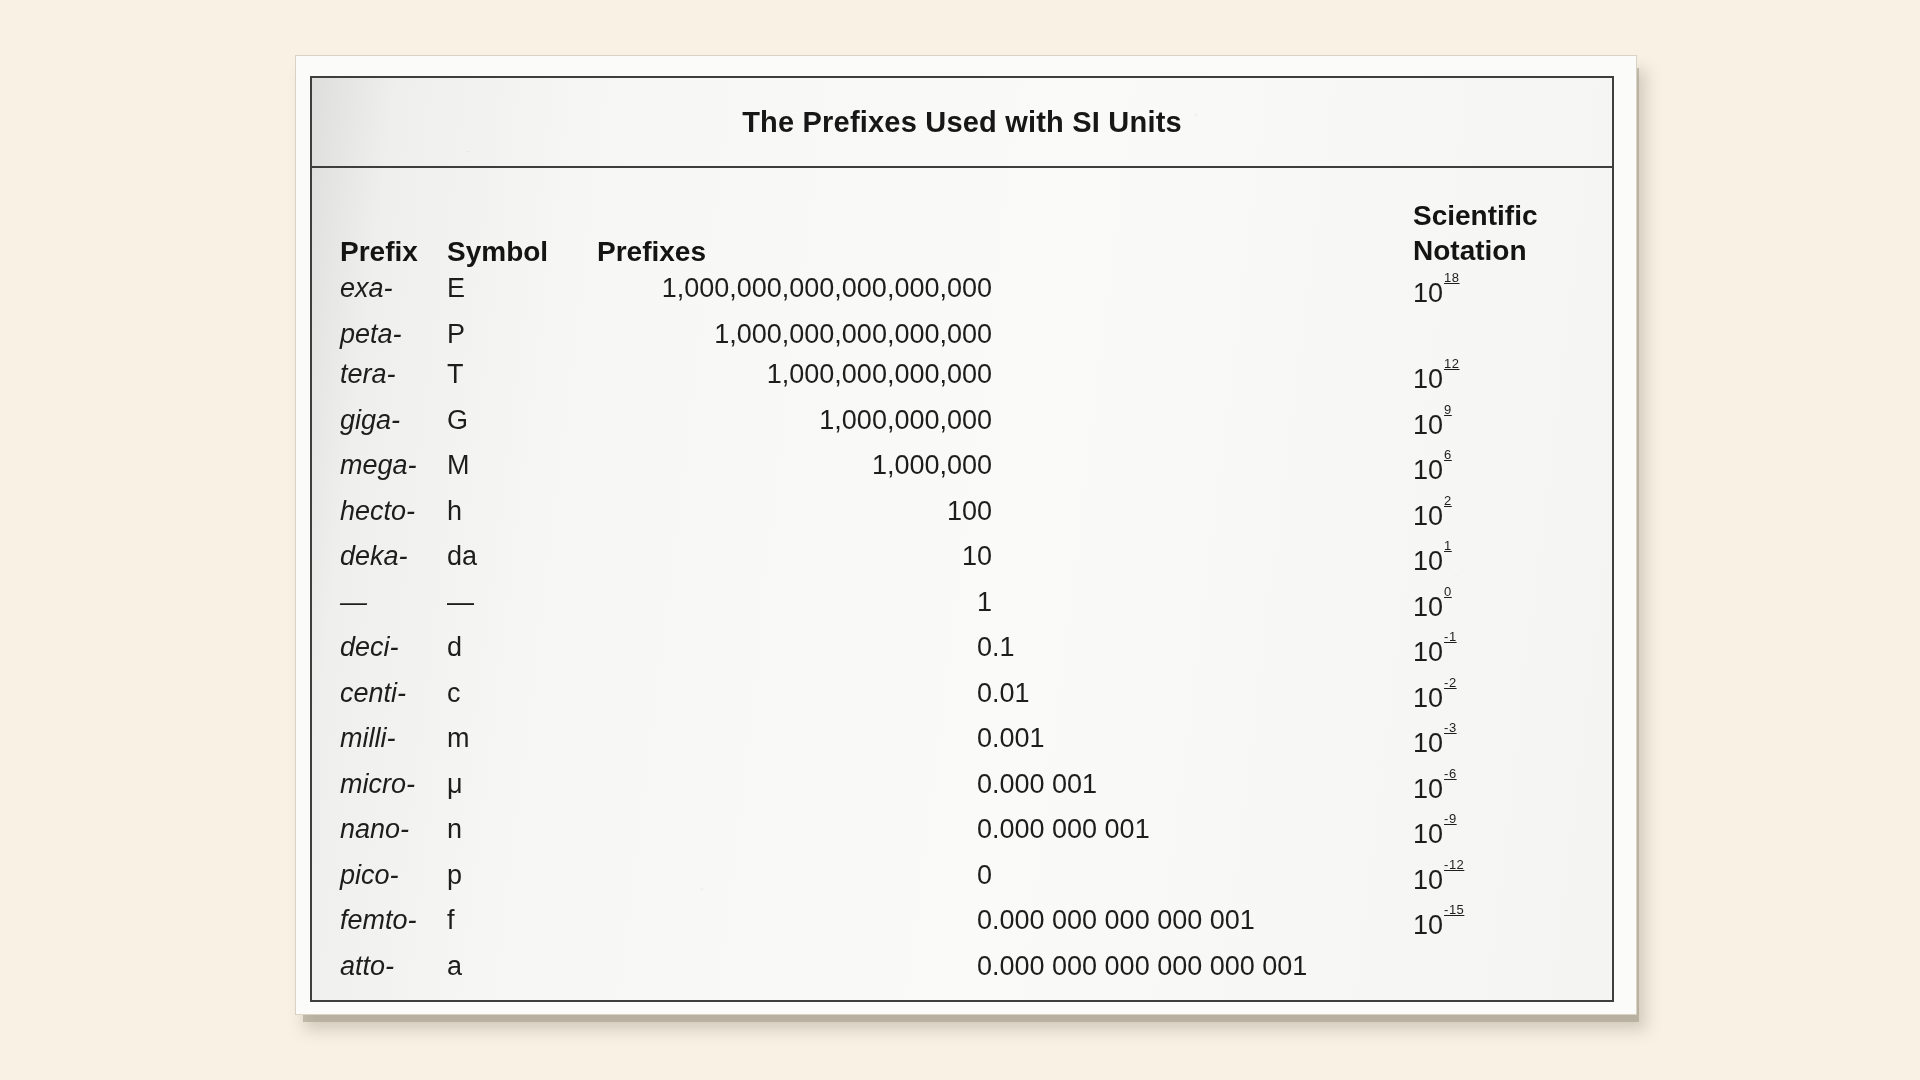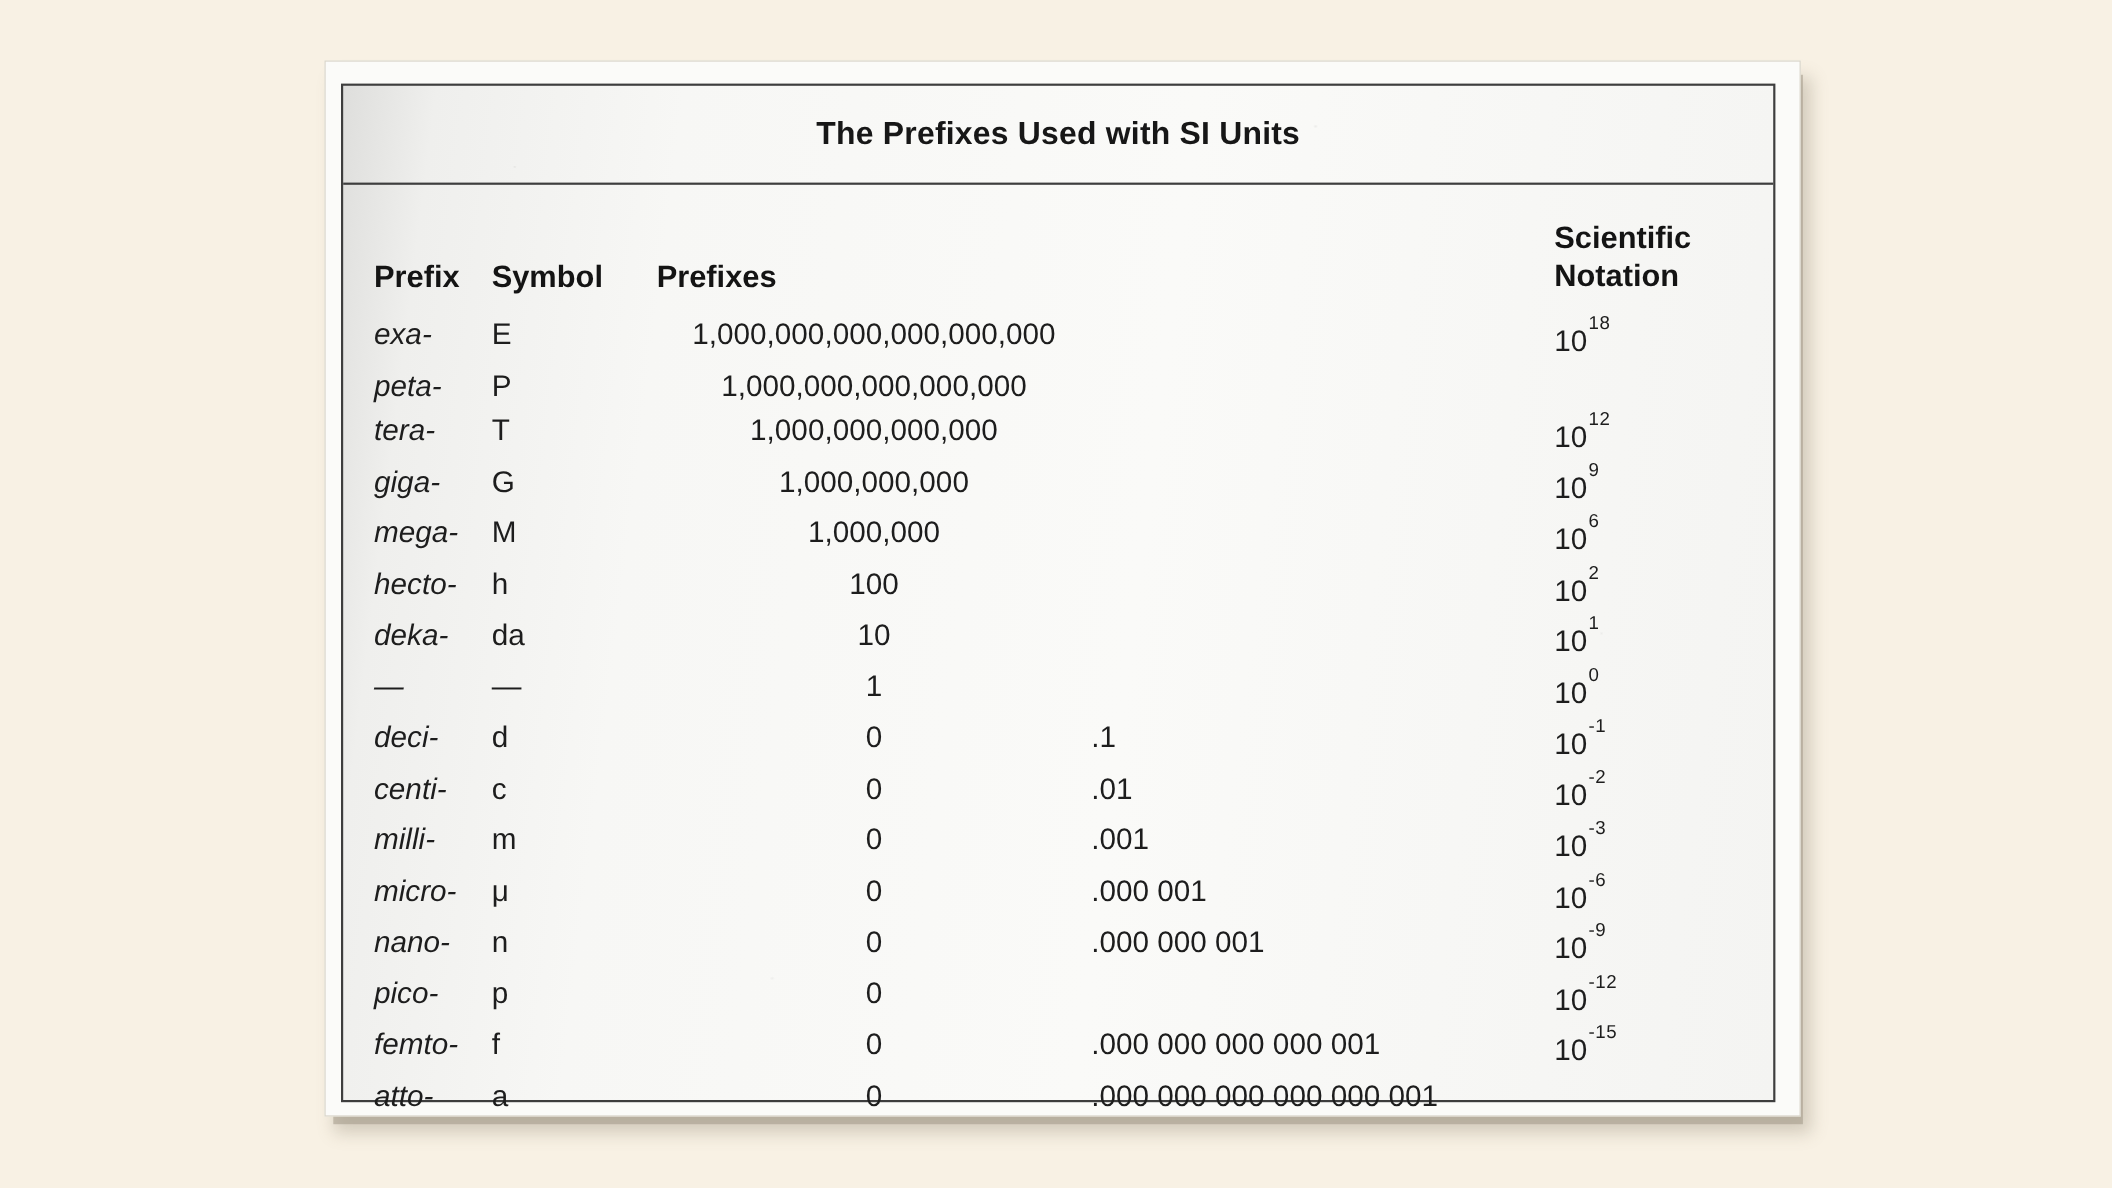--- a/index.html
+++ b/index.html
@@ -30,36 +30,36 @@
     letter-spacing:0.2px;
   }
   .content{padding:30px 0 0 28px;position:relative;}
   .grid{
     display:grid;
     grid-template-columns:107px 150px 816px 1fr;
     align-items:end;
   }
   .hdr{font-weight:bold;font-size:28px;color:#141414;}
   .h-sci{width:215px;line-height:1.25;}
-  .rows-wrap{margin-top:16px;}
+  .rows-wrap{}
   .row{
     display:grid;
     grid-template-columns:107px 150px 816px 1fr;
     font-size:27px;color:#1d1d1d;
     line-height:40.5px;
     white-space:nowrap;
   }
   .c-prefix{font-style:italic;}
   .c-meaning{display:flex;}
-  .m-int{width:395px;text-align:center;white-space:pre;}
+  .m-int{width:395px;text-align:right;white-space:pre;}
   .m-frac{text-align:left;white-space:pre;}
   .c-sci{}
   .c-sci .sci-exp{
-    font-size:17px;position:relative;top:-10px;
-    letter-spacing:0.5px;margin-left:1px;
+    font-size:13px;position:relative;top:-10px;
+    letter-spacing:0.5px;margin-left:1px;text-decoration:underline;
   }
   .ghost{
     position:absolute;
     font-size:27px;color:#76836f;opacity:0.30;
     filter:blur(2px);
     white-space:nowrap;
     pointer-events:none;
   }
   .mirror{transform:scaleX(-1);}
   .g-ratio{left:55px;top:122px;opacity:0.22;}

